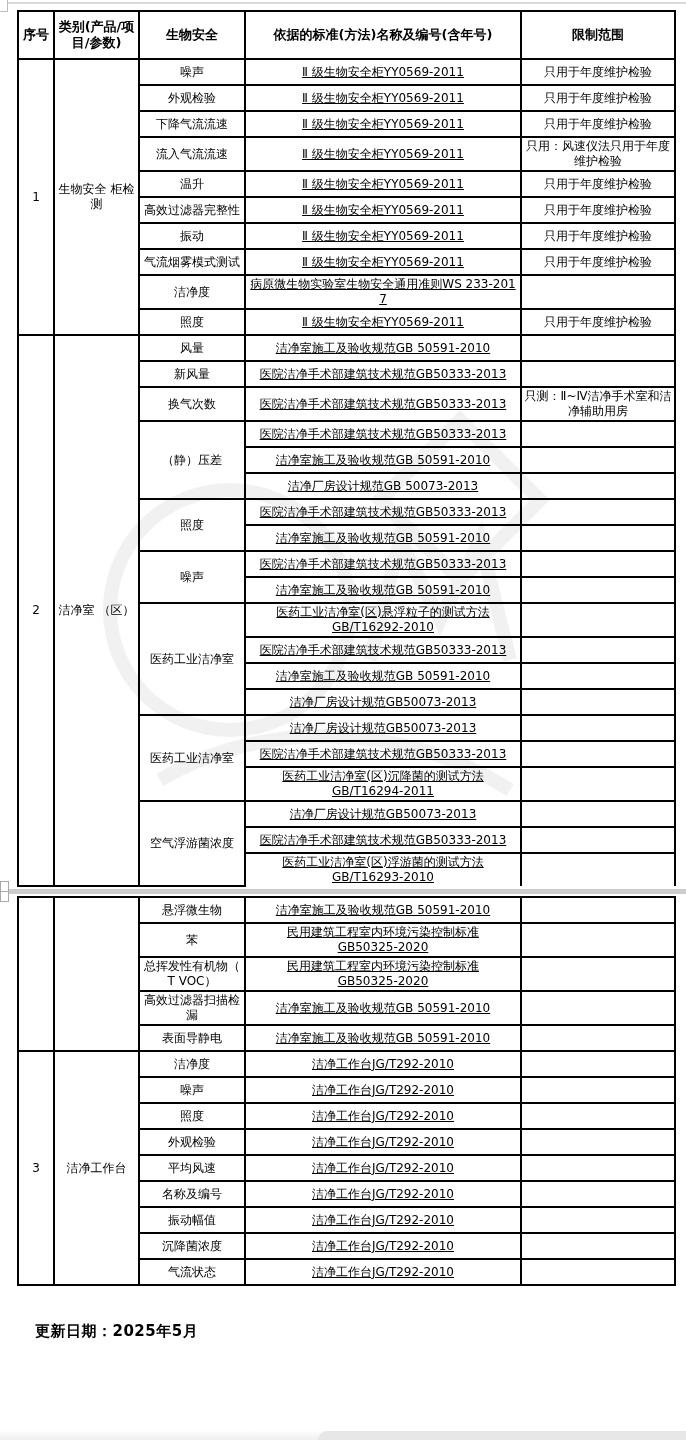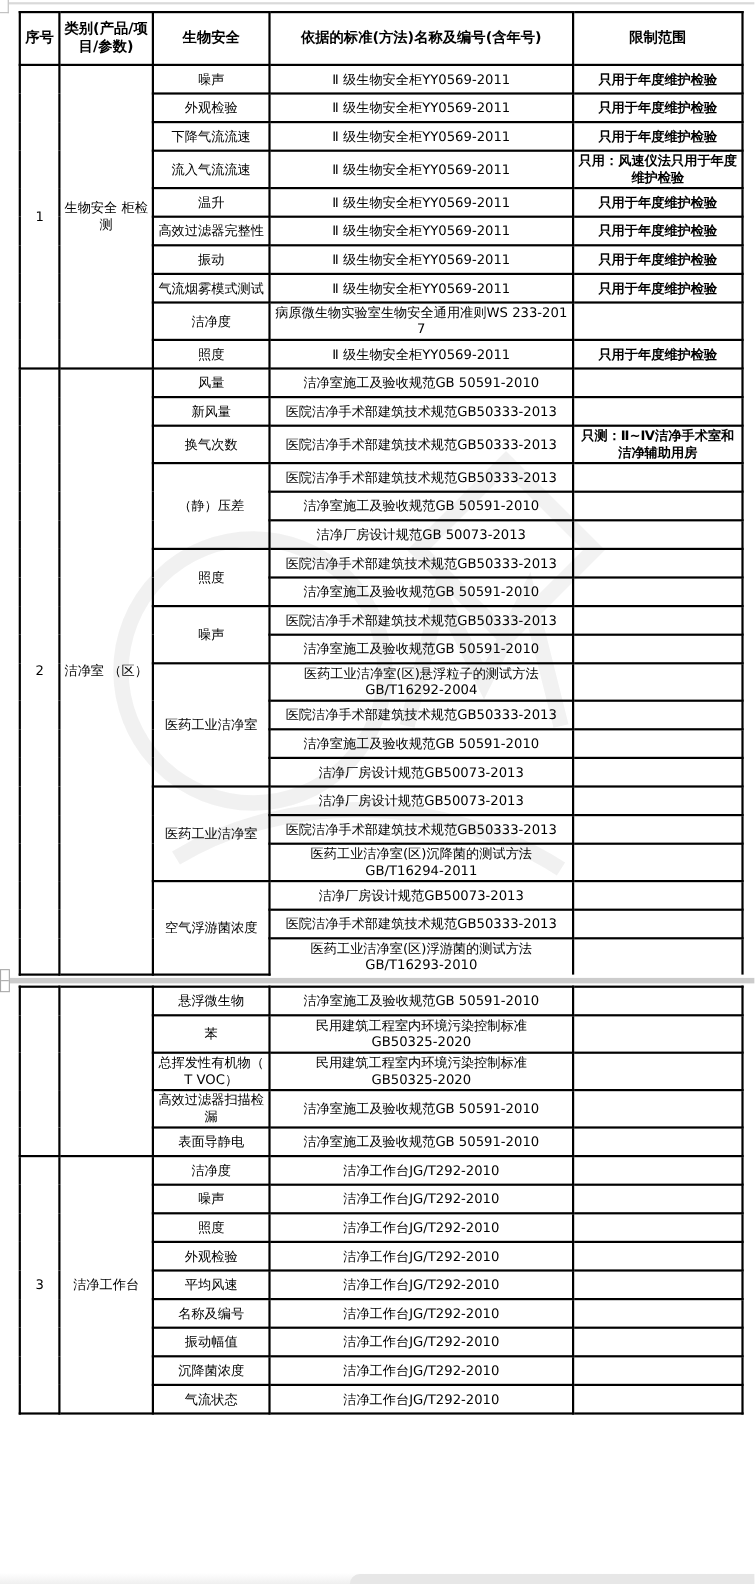--- a/index.html
+++ b/index.html
@@ -15,22 +15,22 @@
   table.scope-table {
     border-collapse:collapse; table-layout:fixed; width:657px;
     font-size:12px;
   }
   table.scope-table td, table.scope-table th {
     border:2px solid #000; text-align:center; vertical-align:middle;
     padding:1px 2px; line-height:1.25; overflow:hidden; word-break:break-all;
   }
   table.scope-table th { font-size:13px; font-weight:bold; height:48px; }
   table.scope-table td { height:26px; }
-  table.scope-table .standard-cell { white-space:pre-line; }
-  table.scope-table .restriction-cell { text-align:center;font-weight:bold; }
+  table.scope-table .standard-cell { white-space:pre-line;text-decoration:underline; }
+  table.scope-table .restriction-cell { text-align:center; }
   #table-seg-0 tr:last-child td { border-bottom:none; }
   .page-break-band {
     position:relative; margin:2px 0 2px -17px; width:686px; height:5px; background:#cccccc;
   }
   .page-break-marker {
     position:absolute; left:0; top:-8px; width:9px; height:21px;
     background:#fff; border:1px solid #a8a8a8;
   }
   .page-break-marker::after {
     content:""; position:absolute; left:0; top:9px; width:100%; height:1px; background:#a8a8a8;
@@ -177,21 +177,21 @@
           <td class="standard-cell">医院洁净手术部建筑技术规范GB50333-2013</td>
           <td class="restriction-cell"></td>
         </tr>
         <tr>
           <td class="standard-cell">洁净室施工及验收规范GB 50591-2010</td>
           <td class="restriction-cell"></td>
         </tr>
         <tr>
           <td rowspan="4" class="item-cell">医药工业洁净室</td>
           <td class="standard-cell">医药工业洁净室(区)悬浮粒子的测试方法
-GB/T16292-2004</td>
+GB/T16292-2010</td>
           <td class="restriction-cell"></td>
         </tr>
         <tr>
           <td class="standard-cell">医院洁净手术部建筑技术规范GB50333-2013</td>
           <td class="restriction-cell"></td>
         </tr>
         <tr>
           <td class="standard-cell">洁净室施工及验收规范GB 50591-2010</td>
           <td class="restriction-cell"></td>
         </tr>
@@ -315,16 +315,17 @@
           <td class="restriction-cell"></td>
         </tr>
         <tr>
           <td class="item-cell">气流状态</td>
           <td class="standard-cell">洁净工作台JG/T292-2010</td>
           <td class="restriction-cell"></td>
         </tr>
       </tbody>
   </table>
 
+  <div class="footer-note">更新日期：2025年5月</div>
 </div>
 
 <div class="bottom-gradient"></div>
 <div class="bottom-right-blob"></div>
 
 </body></html>

